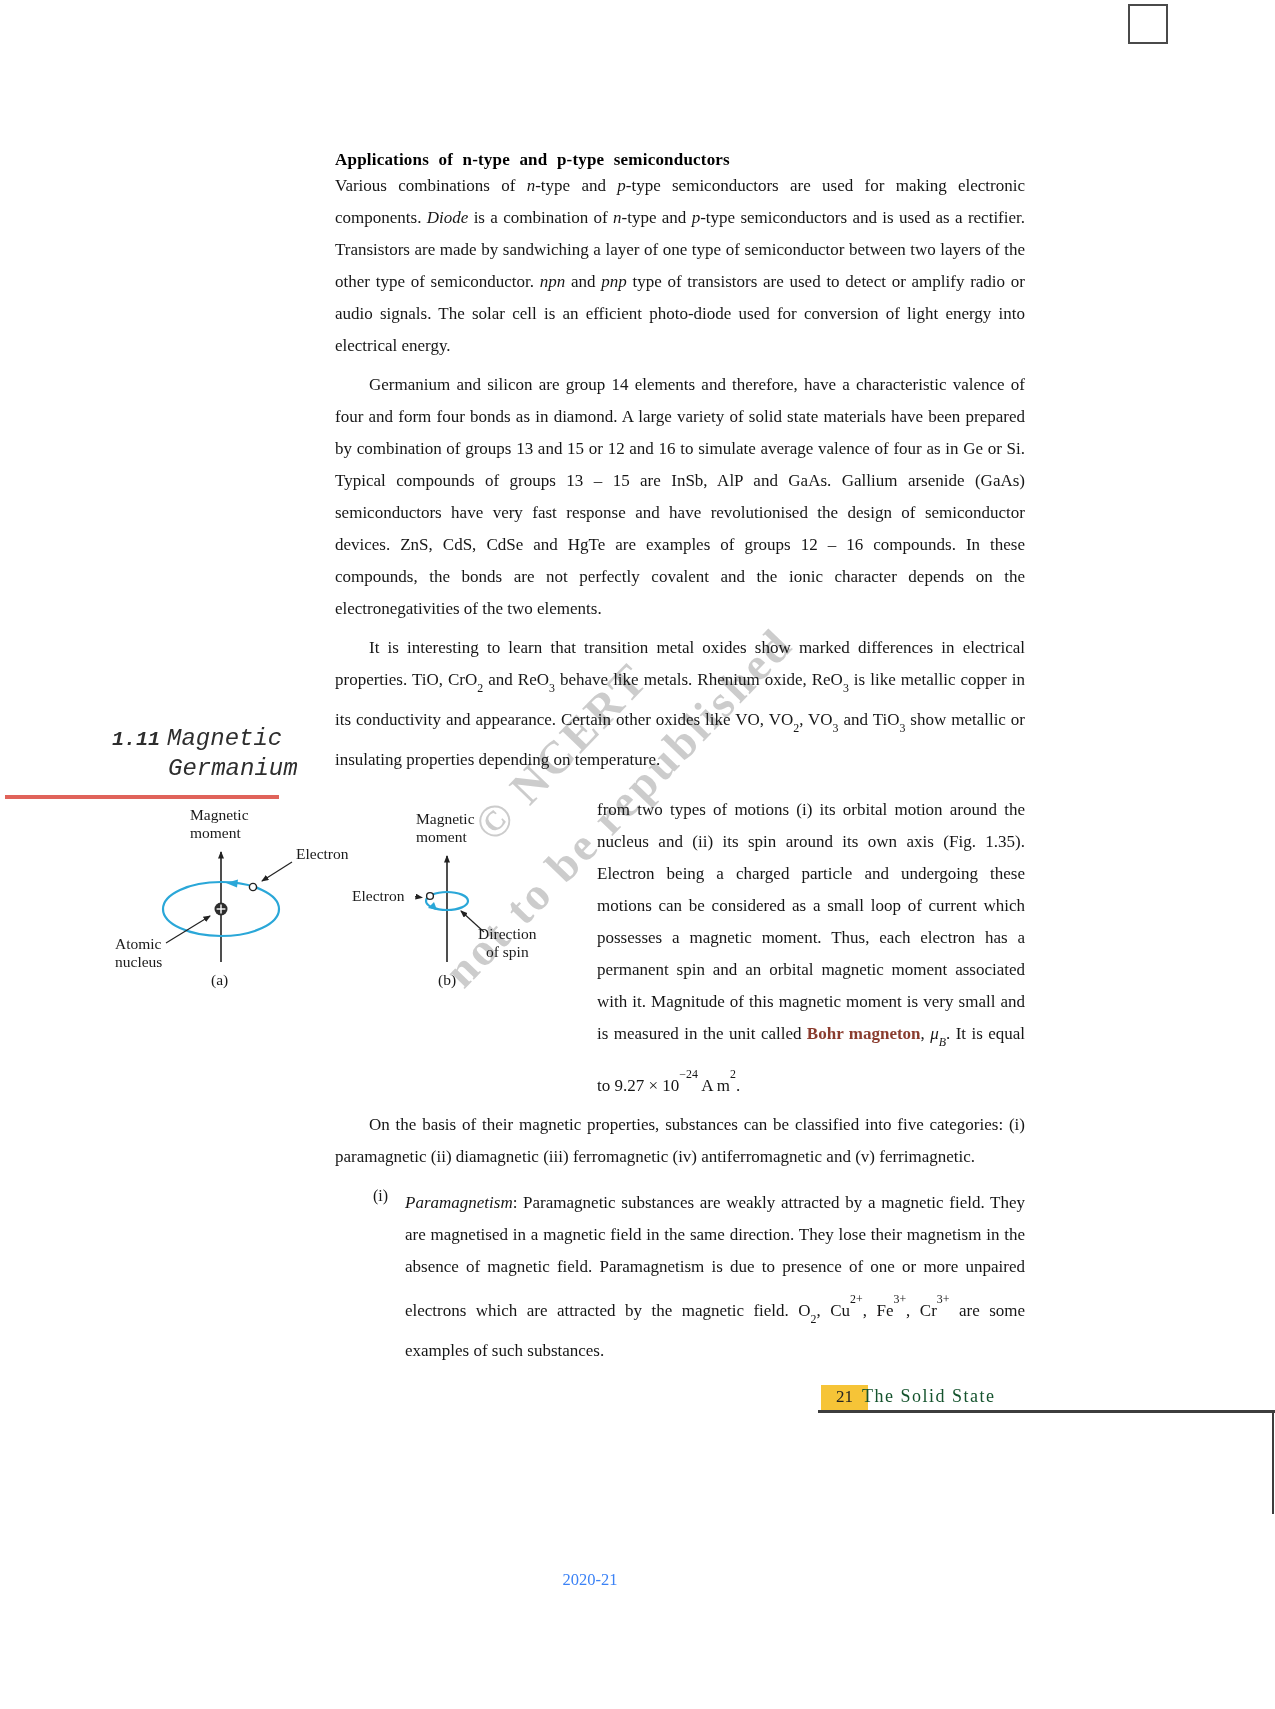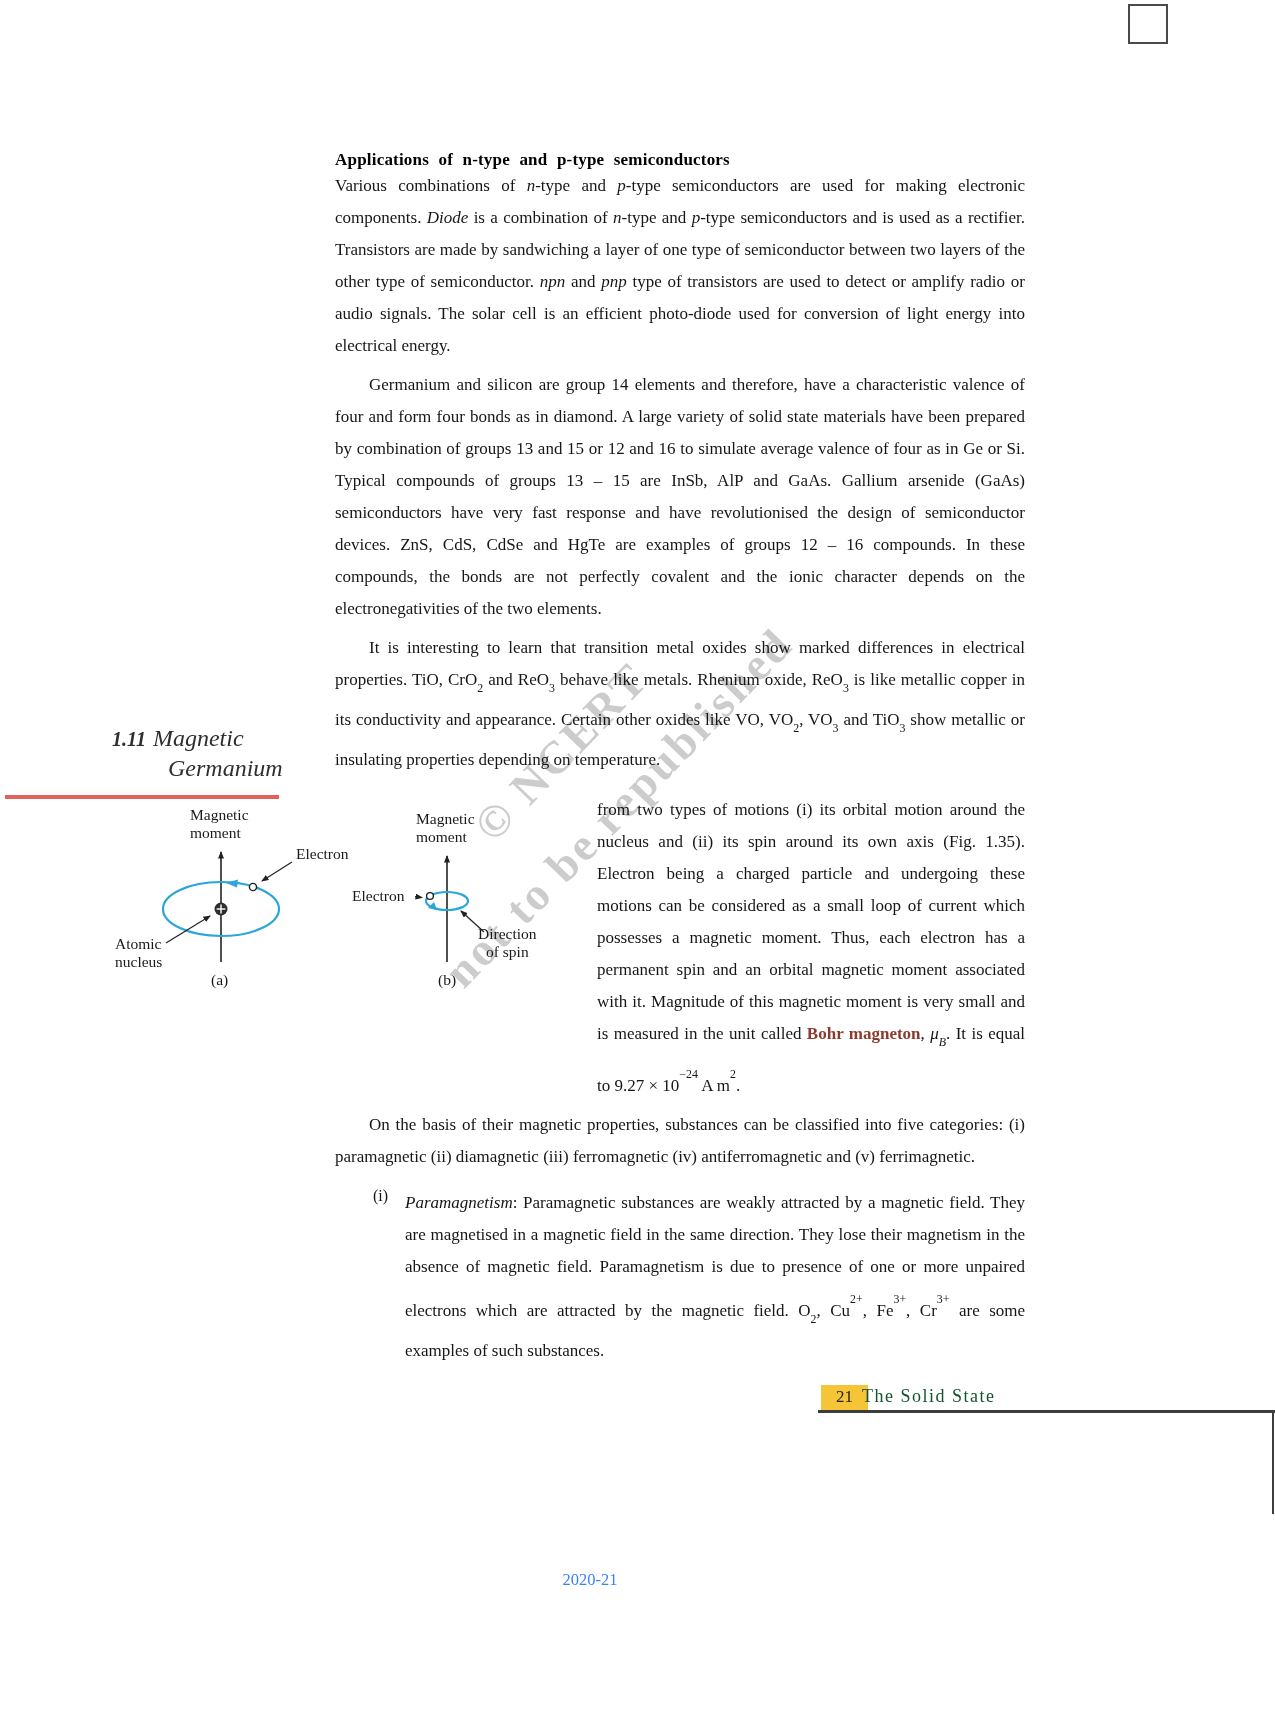--- a/index.html
+++ b/index.html
@@ -15,21 +15,21 @@
 
   
   .watermark {
     position:absolute; left:250px; top:700px; width:680px; text-align:center;
     transform:rotate(-46deg); color:#8f8f8f; opacity:0.45; font-size:46px;
     letter-spacing:3px; line-height:80px; pointer-events:none; font-weight:bold;
   }
 
   
   .sec-head { position:absolute; left:112px; top:725px; width:185px; font-style:italic;
-              font-family:Liberation Serif, serif; color:#2e2e2e; }
+              font-family:Liberation Mono, monospace; color:#2e2e2e; }
   .sec-line1 { font-size:24px; }
   .sec-num { font-size:20px; margin-right:7px; font-weight:bold; }
   .sec-line2 { font-size:24px; margin-left:56px; margin-top:3px; }
   .sec-rule { position:absolute; left:5px; top:795px; width:274px; height:3.5px; background:#e0635a; }
 
   
   .main-col { position:absolute; left:335px; top:150px; width:690px; }
   .heading { font-size:17px; font-weight:bold; margin:0 0 0 0;
              letter-spacing:0.2px; word-spacing:5px; color:#000; }
   .para { font-size:17px; line-height:32px; text-align:justify; margin:0 0 7px 0; }

